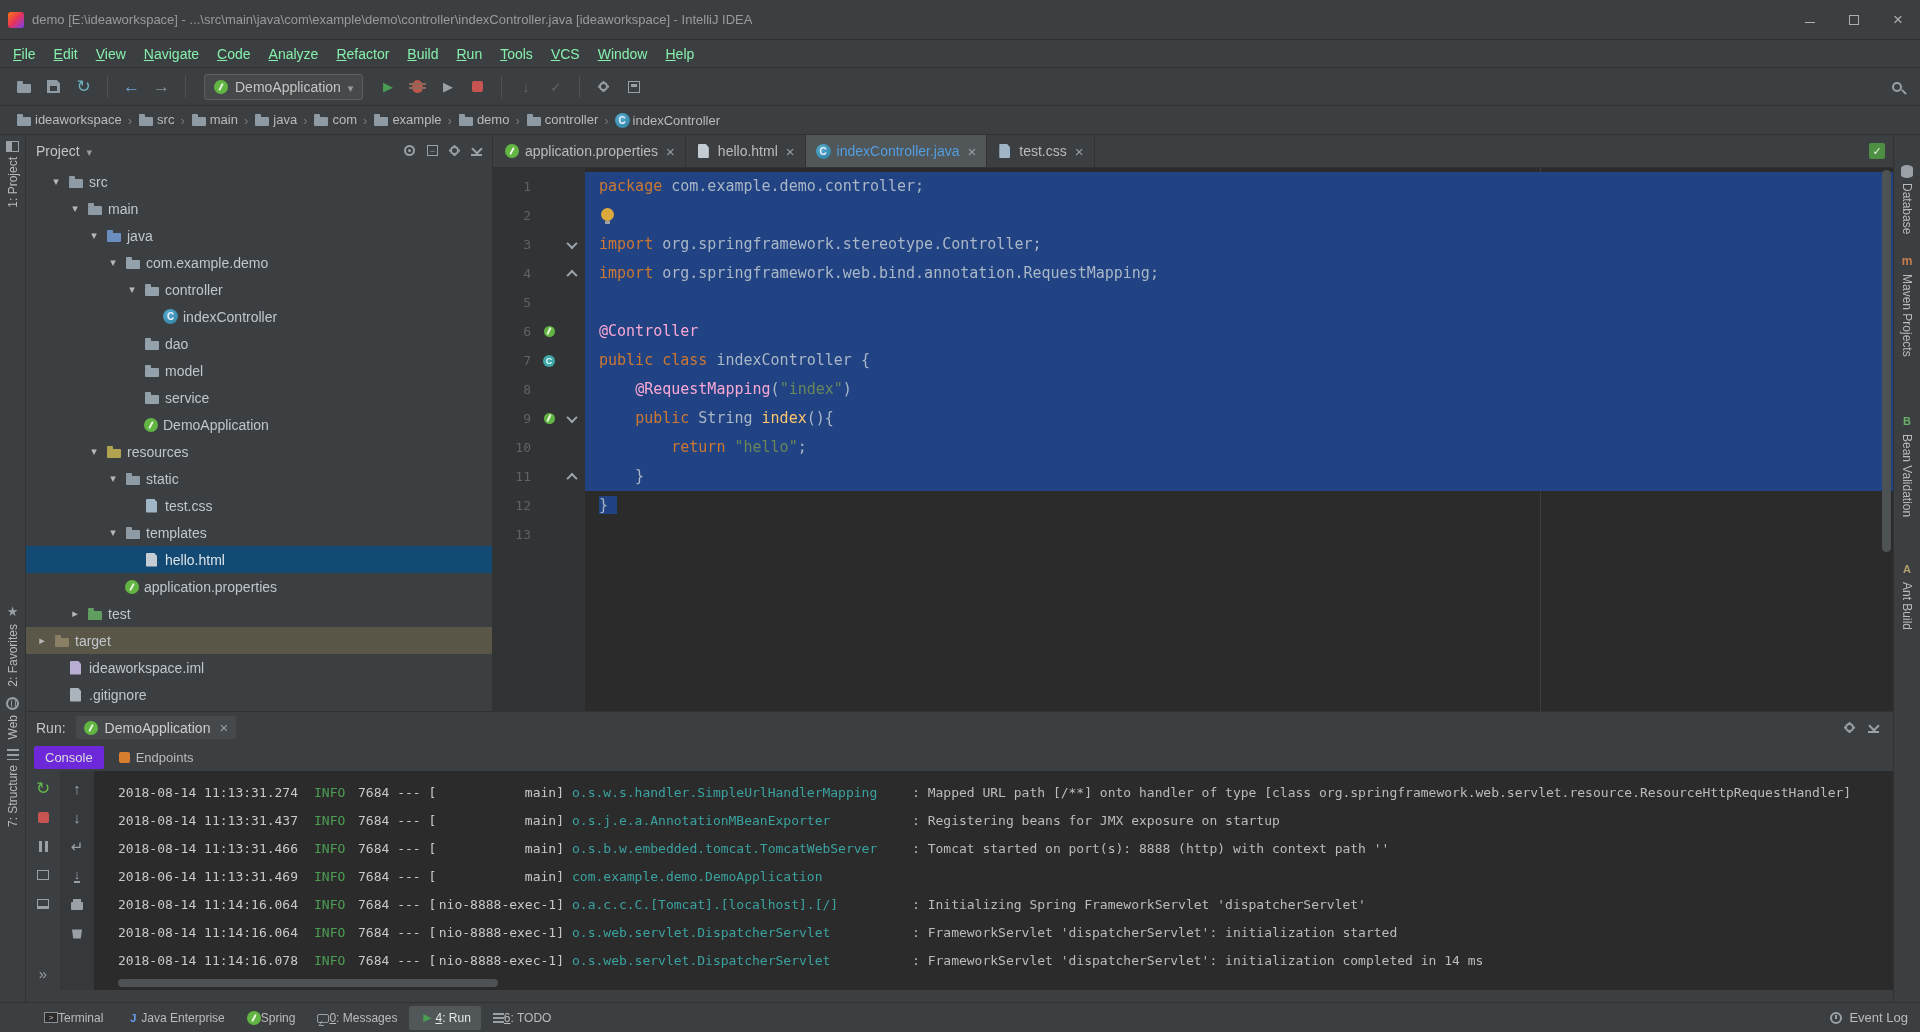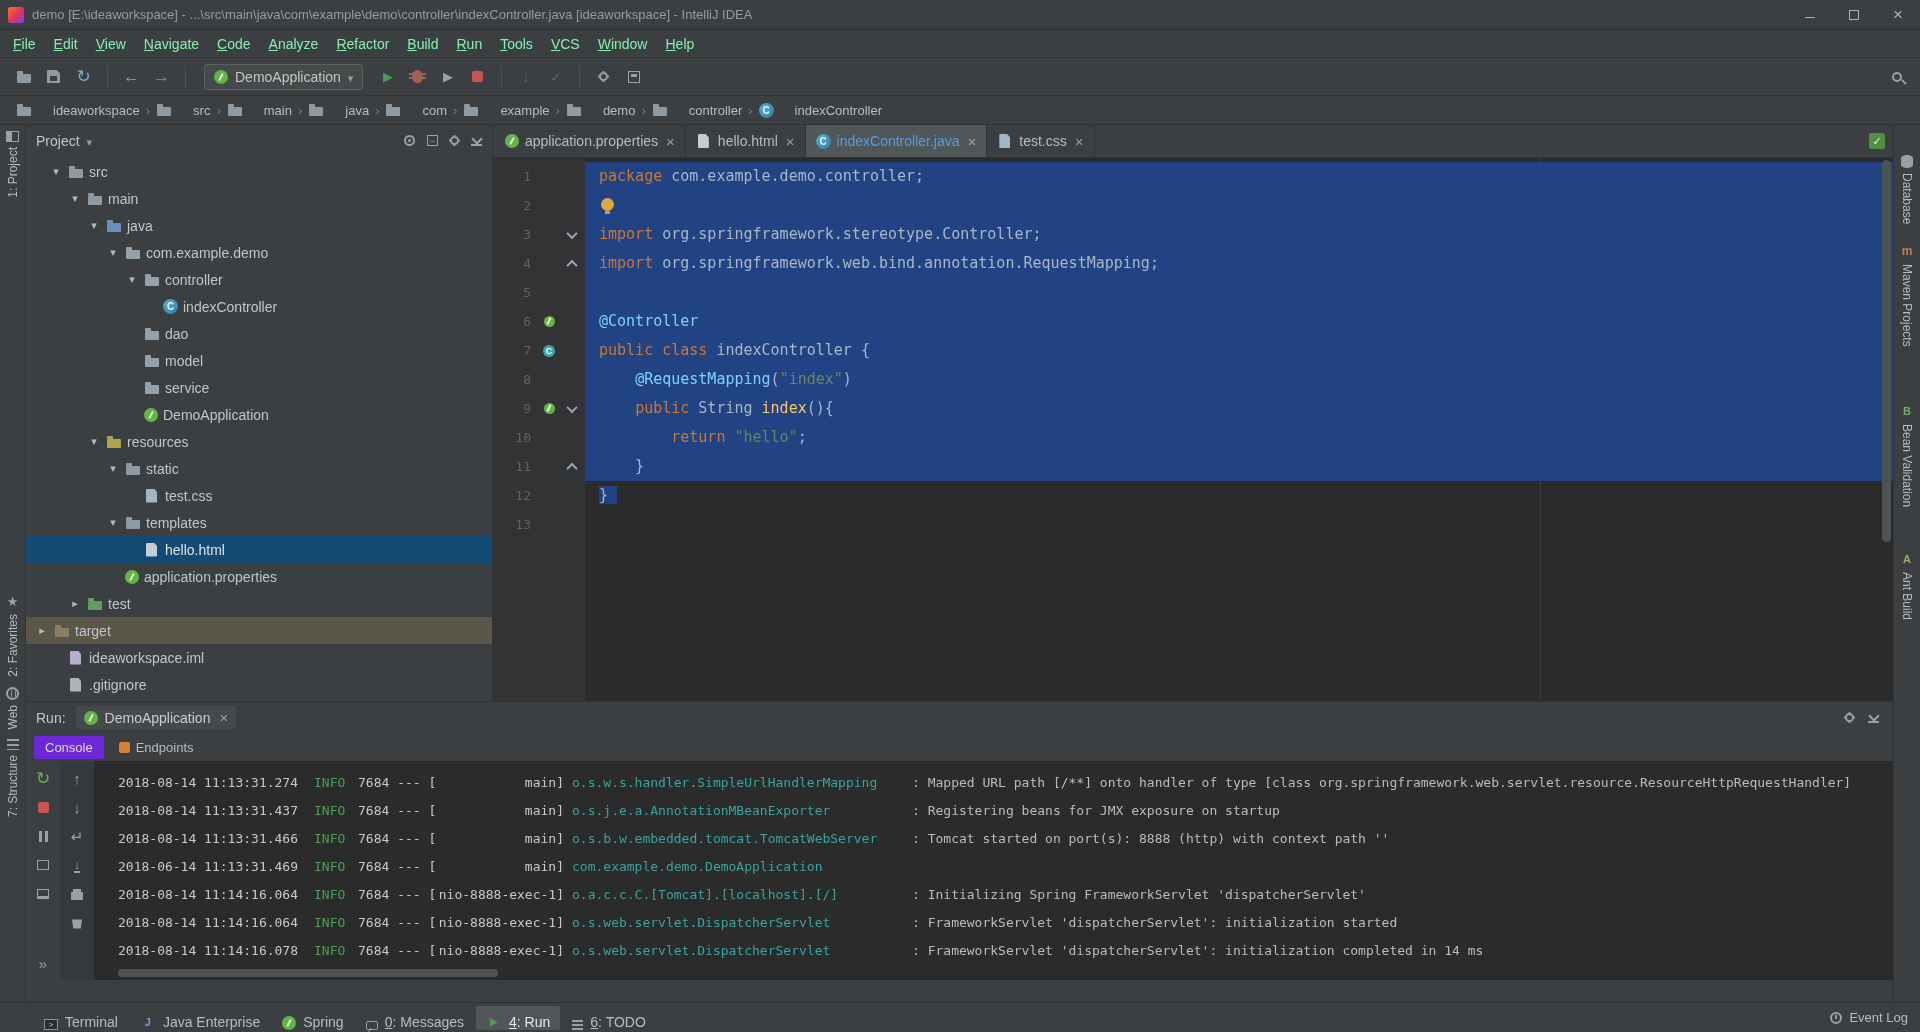--- a/index.html
+++ b/index.html
@@ -1,21 +1,21 @@
 <!DOCTYPE html>
 <html><head>
 <meta charset="utf-8">
 <style>
 *{margin:0;padding:0;box-sizing:border-box}
 html,body{width:1920px;height:1032px;overflow:hidden}
 body{background:#2b2b2b;font-family:"Liberation Sans",sans-serif;font-size:14px;color:#bbb}
 .app{display:flex;flex-direction:column;width:1920px;height:1032px;background:#3c3f41}
 u{text-decoration:underline}
 
-.titlebar{height:30px;flex:none;background:#3c3f41;display:flex;align-items:center;padding:0 0 0 8px;border-bottom:1px solid #2e2e2e;color:#9a9a9a;font-size:13px}
+.titlebar{height:40px;flex:none;background:#3c3f41;display:flex;align-items:center;padding:0 0 0 8px;border-bottom:1px solid #2e2e2e;color:#9a9a9a;font-size:13px}
 .app-icon{width:16px;height:16px;border-radius:3px;background:linear-gradient(135deg,#f97a12,#e6335a 50%,#7a3ff2);margin-right:8px;flex:none}
 .title-text{white-space:nowrap;overflow:hidden}
 .win-controls{margin-left:auto;display:flex;height:100%}
 .win-btn{width:44px;height:100%;display:flex;align-items:center;justify-content:center;color:#b0b0b0;font-size:15px}
 .wc-min{width:10px;height:1px;background:#b0b0b0;display:inline-block;margin-top:6px}
 .wc-max{width:10px;height:10px;border:1px solid #b0b0b0;display:inline-block}
 .wc-close::before{content:"×";font-size:17px}
 
 .menubar{height:28px;flex:none;display:flex;align-items:center;padding:0 4px;background:#3c3f41;border-bottom:1px solid #323232}
 .menu-item{padding:8px 9px;line-height:28px;color:#86efac;white-space:nowrap}
@@ -64,21 +64,21 @@
 .ic-print{width:12px;height:8px;background:#9aa0a6;border-radius:1px;position:relative;margin-top:3px}
 .ic-print::before{content:"";position:absolute;left:2px;top:-3px;width:8px;height:3px;background:#9aa0a6}
 .ic-trash{width:10px;height:11px;background:#9aa0a6;clip-path:polygon(0 18%,100% 18%,88% 100%,12% 100%);position:relative}
 .ic-lock{width:10px;height:8px;background:#9aa0a6;border-radius:1px;position:relative;margin-top:4px}
 .ic-lock::before{content:"";position:absolute;left:1px;top:-5px;width:8px;height:6px;border:2px solid #9aa0a6;border-bottom:none;border-radius:4px 4px 0 0}
 .ic-dot{width:12px;height:12px;border:2px solid #9aa0a6;border-radius:50%}
 .ic-switcher{width:13px;height:13px;border:1px solid #8a9095;margin-right:10px;position:relative;flex:none}
 .ic-switcher::before{content:"";position:absolute;inset:2px;background:linear-gradient(90deg,#8a9095 40%,transparent 40%)}
 
 .breadcrumbs{height:29px;flex:none;display:flex;align-items:center;padding:0 12px;background:#3c3f41;border-bottom:1px solid #323232;font-size:13px}
-.bc-item{display:flex;align-items:center;gap:21px;padding:0 4px;color:#bbb;white-space:nowrap}
+.bc-item{display:flex;gap:3px;padding:0 4px;color:#bbb;white-space:nowrap}
 .bc-sep{color:#7a7a7a;padding:0 2px}
 .bc-sep::before{content:"›"}
 
 .ic{width:16px;height:16px;flex:none;position:relative;display:inline-flex;align-items:center;justify-content:center}
 .icf::before{content:"";position:absolute;left:1px;top:5px;width:14px;height:9px;background:var(--fc,#8e9ba5);border-radius:1px}
 .icf::after{content:"";position:absolute;left:1px;top:2px;width:6px;height:3px;background:var(--fc,#8e9ba5);border-radius:1px 1px 0 0}
 .ic-folder{--fc:#8e9ba5}.ic-package{--fc:#93a1ab}
 .ic-folder-src{--fc:#6a8fbf}.ic-folder-res{--fc:#b0a24e}.ic-folder-test{--fc:#5f9e5f}.ic-folder-ex{--fc:#8a7f64}
 .ic-class{background:radial-gradient(circle at 35% 30%,#54aecf,#2e7a9e);border-radius:50%;width:15px;height:15px;color:#eef;font-size:10px;font-weight:bold}
 .ic-class::before{content:"C"}
@@ -158,21 +158,21 @@
 .mk-controller{width:12px;height:12px;border-radius:50%;background:#40a8a8;color:#eaffff;font-size:9px;font-weight:bold;display:flex;align-items:center;justify-content:center}
 .mk-controller::before{content:"C"}
 .g-fold{width:18px;display:flex;align-items:center;justify-content:center}
 .g-fold.fold-down::before{content:"";width:6px;height:6px;border-right:2px solid #9da5ab;border-bottom:2px solid #9da5ab;transform:rotate(45deg) translate(-1px,-1px)}
 .g-fold.fold-up::before{content:"";width:6px;height:6px;border-right:2px solid #9da5ab;border-bottom:2px solid #9da5ab;transform:rotate(-135deg) translate(-1px,-1px)}
 .code-wrap{flex:1;position:relative;overflow:hidden}
 .code{position:absolute;inset:0;padding-top:4px;font:15px/29px "DejaVu Sans Mono",monospace;color:#a9b7c6;white-space:pre}
 .c-line{height:29px;padding-left:14px;position:relative}
 .c-line.sel-full{background:#214283}
 .partsel{background:#214283;padding-right:9px}
-.tok-kw{color:#cc7832}.tok-pl{color:#a9b7c6}.tok-str{color:#6a8759}.tok-ann{color:#7dd3fc}.tok-mth{color:#ffc66d}
+.tok-kw{color:#cc7832}.tok-pl{color:#a9b7c6}.tok-str{color:#6a8759}.tok-ann{color:#f9a8d4}.tok-mth{color:#ffc66d}
 .margin-guide{position:absolute;top:0;bottom:0;left:955px;width:1px;background:rgba(255,255,255,.09)}
 .bulb{position:absolute;left:16px;top:7px;width:13px;height:13px;border-radius:50%;background:#dcaa3c}
 .bulb::after{content:"";position:absolute;left:4px;bottom:-3px;width:5px;height:3px;background:#9aa0a6}
 .vscroll{position:absolute;right:0;top:0;bottom:0;width:13px}
 .vthumb{position:absolute;top:2px;right:2px;width:9px;height:382px;background:#4d5254;border-radius:5px}
 
 .runpanel{height:279px;flex:none;display:flex;flex-direction:column;background:#3c3f41;border-top:1px solid #323232;min-height:0}
 .run-header{height:31px;flex:none;display:flex;align-items:center;padding:0 10px;gap:10px}
 .run-label{color:#c5c5c5}
 .run-tab{display:flex;align-items:center;gap:7px;padding:3px 8px;background:#45494b;border-radius:2px;color:#ccc}
@@ -189,21 +189,21 @@
 .log-line{display:flex;white-space:pre}
 .c-time{width:182px;flex:none;color:#c8c8c8}
 .c-lv{width:36px;flex:none;margin-left:14px;color:#4c9e54}
 .c-pid{width:80px;flex:none;margin-left:8px;color:#c8c8c8}
 .c-th{width:126px;flex:none;text-align:right;color:#c8c8c8}
 .c-lg{width:340px;flex:none;margin-left:8px;color:#3aa3a0;overflow:hidden}
 .c-msg{flex:1;min-width:0;color:#bbbbbb;overflow:hidden}
 .hscroll{position:absolute;left:92px;bottom:3px;width:380px;height:8px;background:#4d5254;border-radius:4px}
 
 .bottombar{height:30px;flex:none;display:flex;align-items:center;background:#3c3f41;border-top:1px solid #323232;padding:0 12px 0 34px;gap:2px}
-.bb-item{display:flex;align-items:flex-end;gap:7px;padding:0 10px;height:24px;border-radius:2px;color:#bbb;font-size:14px;white-space:nowrap}
+.bb-item{display:flex;align-items:center;padding:0 10px;height:24px;border-radius:2px;color:#bbb;font-size:12px;white-space:nowrap}
 .bb-item.active{background:#515658;color:#e8e8e8}
 .bb-right{margin-left:auto;display:flex;align-items:center;gap:7px;color:#bbb;font-size:13px}
 
 .statusbar{height:25px;flex:none;display:flex;align-items:center;background:#3c3f41;border-top:1px solid #323232;padding:0 12px;font-size:13px;color:#bbb}
 .sb-right{margin-left:auto;display:flex;align-items:center;gap:24px}
 </style>
 </head>
 <body>
 
 <div class="app" data-name="intellij-window">

